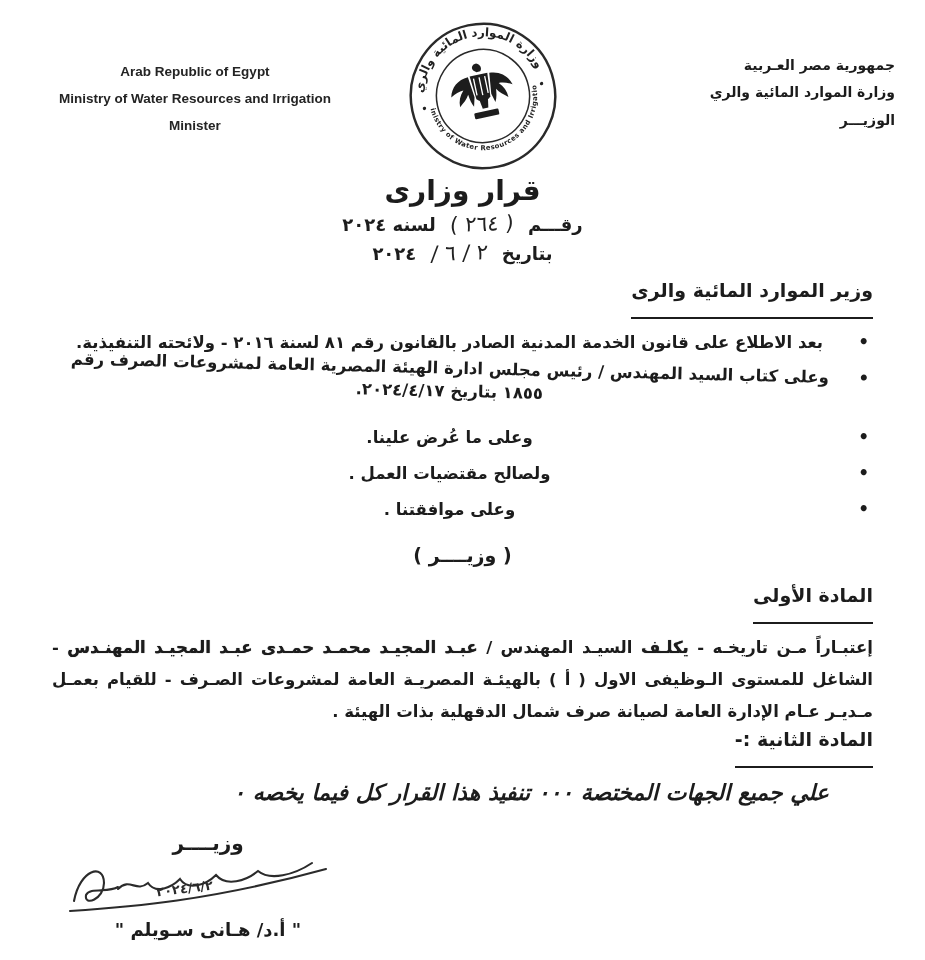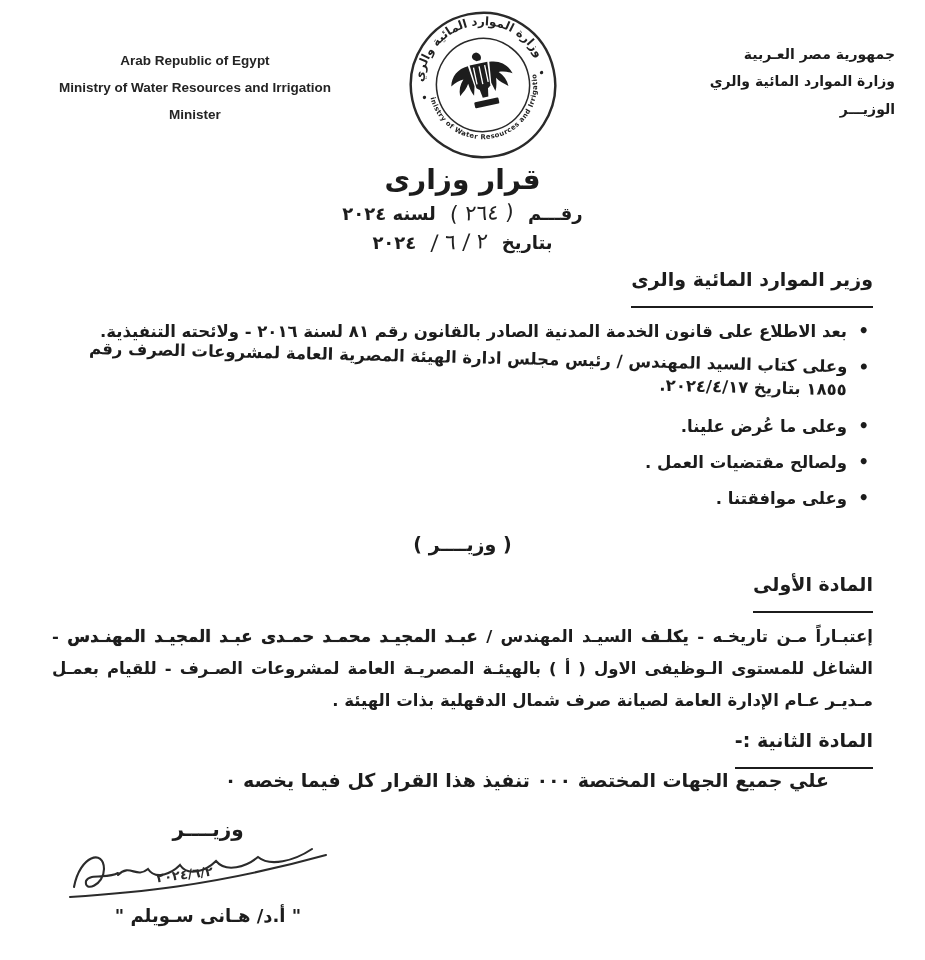--- a/index.html
+++ b/index.html
@@ -1,49 +1,49 @@
 <!DOCTYPE html>
 <html lang="ar"><head>
 <meta charset="utf-8">
 <style>
   * { margin:0; padding:0; box-sizing:border-box; }
   html, body { width:925px; height:960px; background:#ffffff; }
   body { font-family:"DejaVu Sans", sans-serif; color:#1c1c1c; overflow:hidden; }
   .page { width:925px; height:960px; background:#fff; position:relative; }
 
   
-  .hdr { display:flex; justify-content:space-between; align-items:flex-start; padding:5px 30px 0 40px; }
+  .hdr { display:flex; justify-content:space-between; align-items:flex-start; padding:16px 30px 0 40px; }
   .hdr-en { width:310px; margin-top:42px; text-align:center;
             font-family:"Liberation Sans","DejaVu Sans",sans-serif;
             font-weight:bold; font-size:13.5px; line-height:2.0; color:#242424; }
   .seal { width:152px; height:152px; margin-top:4px; flex:0 0 auto; }
   .hdr-ar { width:280px; margin-top:36px; text-align:right; direction:rtl;
             font-weight:bold; font-size:14px; line-height:1.95; }
 
   
   .center { text-align:center; }
   .decree-kind { font-size:28px; font-weight:bold; margin-top:2px; }
   .decree-line { direction:rtl; font-size:18px; font-weight:bold; margin-top:5px; }
   .hand { display:inline-block; font-weight:400; font-size:21px;
           transform:rotate(-2deg) skewX(-6deg); margin:0 8px; color:#222; }
 
   
   .content { padding:0 52px; direction:rtl; text-align:right; }
   .rule { display:inline-block; font-size:19px; font-weight:bold;
           border-bottom:2.5px solid #1c1c1c; padding-bottom:16px; }
   .h-wrap { margin-top:14px; }
-  .preamble { list-style:none; margin-top:12px; }
+  .preamble { list-style:none; margin-top:12px;text-align:center; }
   .preamble li { position:relative; padding-right:26px; margin-bottom:13px;
                  font-size:16.5px; font-weight:bold; line-height:1.4; }
   .preamble li::before { content:"•"; position:absolute; right:4px; top:0; font-size:17px; }
   .tilt { transform:rotate(1.4deg); transform-origin:right center; }
   .decision { font-size:19px; font-weight:bold; margin:22px 0 18px; }
   .art-body { margin-top:8px; font-size:16.5px; font-weight:bold; line-height:1.95; text-align:justify; }
   .xbold { text-shadow:0 0 0.7px currentColor; }
-  .art2-body { font-size:19px; font-weight:bold; padding-right:44px; }
+  .art2-body { margin-top:12px; font-size:22px; font-weight:bold; padding-right:44px;font-style:italic; }
 
   
   .sig { direction:ltr; width:320px; margin:26px 0 0 48px; text-align:center; position:relative; }
   .sig-t1 { font-size:20px; font-weight:bold; direction:rtl; }
   .sig-t2 { font-size:19px; font-weight:bold; direction:rtl; margin-top:2px; }
   .sig-scribble { position:relative; height:64px; margin-top:0; }
   .sig-date { position:absolute; left:108px; top:26px; font-size:13px; font-weight:bold;
               transform:rotate(-7deg); color:#2b2b2b; white-space:nowrap; }
   .sig-name { font-size:18px; font-weight:bold; direction:rtl; margin-top:0; }
 </style>
@@ -123,21 +123,21 @@
     </ul>
 
     <div class="center decision">(  وزيــــر  )</div>
 
     <div class="h-wrap" style="margin-top:4px;">
       <h2 class="rule">المادة الأولى</h2>
     </div>
 
     <p class="art-body"><span>إعتبـاراً مـن تاريخـه - </span><span class="xbold">يكلـف</span><span> السيـد المهندس / </span><span class="xbold">عبـد المجيـد محمـد حمـدى عبـد المجيـد المهنـدس</span><span> - الشاغل للمستوى الـوظيفى الاول ( أ ) بالهيئـة المصريـة العامة لمشروعات الصـرف - للقيام بعمـل مـديـر عـام الإدارة العامة لصيانة صرف شمال الدقهلية بذات الهيئة .</span></p>
 
-    <div class="h-wrap" style="margin-top:12px;">
+    <div class="h-wrap" style="margin-top:0;">
       <h2 class="rule">المادة الثانية :-</h2>
     </div>
 
     <p class="art2-body">علي جميع الجهات المختصة ٠٠٠ تنفيذ هذا القرار كل فيما يخصه ٠</p>
   </div>
 
   <div class="sig">
     <div class="sig-t1">وزيــــر</div>
 
     <div class="sig-scribble">

